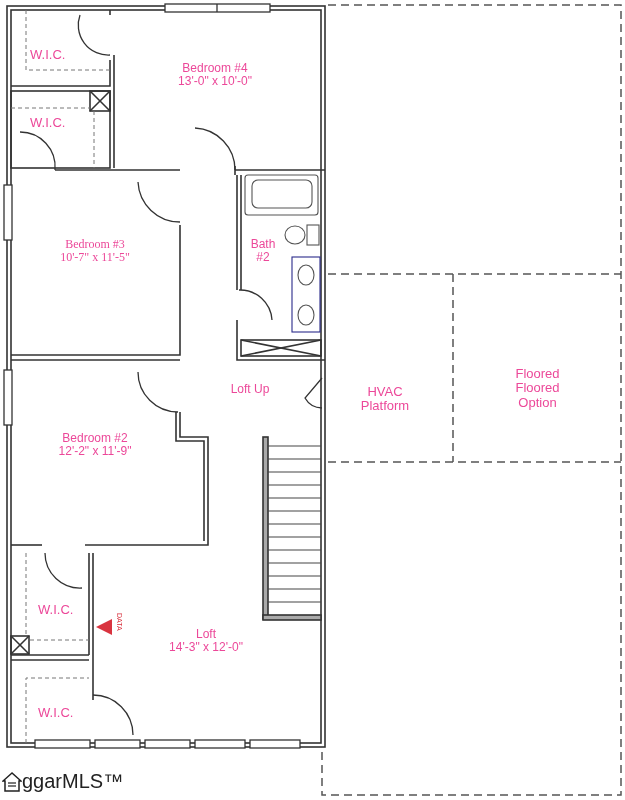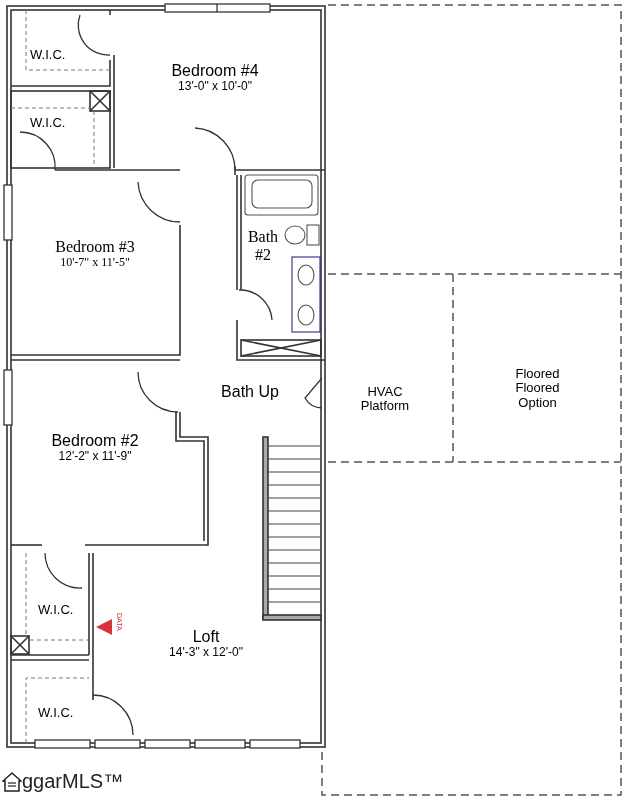--- a/index.html
+++ b/index.html
@@ -1,19 +1,19 @@
 <!DOCTYPE html>
 <html><head>
   <meta charset="utf-8">
   <style>
     html, body { margin: 0; padding: 0; background: #ffffff; }
     body { width: 625px; height: 800px; position: relative; overflow: hidden; font-family: "Liberation Sans", sans-serif; color: #333; }
     svg.plan { position: absolute; left: 0; top: 0; }
-    .lbl { position: absolute; text-align: center; color: #000000; line-height: 1.1; white-space: nowrap; }
-    .room-name { font-size: 16px; }
+    .lbl { position: absolute; text-align: center; color: #ec4899; line-height: 1.1; white-space: nowrap; }
+    .room-name { font-size: 12px; }
     .room-dim { font-size: 12px; }
     .small { font-size: 13px; }
     .logo { position: absolute; left: 2px; top: 770px; font-size: 20px; color: #222; display: flex; align-items: flex-end; }
     .logo .house { width: 20px; height: 22px; }
   </style>
 </head>
 <body>
 
 <svg class="plan" width="625" height="800" viewBox="0 0 625 800">
 
@@ -150,25 +150,25 @@
 </div>
 <div class="lbl" style="left:30px;top:432px;width:130px;">
   <div class="room-name">Bedroom #2</div>
   <div class="room-dim">12'-2" x 11'-9"</div>
 </div>
 <div class="lbl" style="left:141px;top:628px;width:130px;">
   <div class="room-name">Loft</div>
   <div class="room-dim">14'-3" x 12'-0"</div>
 </div>
 
-<div class="lbl room-name" style="left:243px;top:228px;width:40px;font-family:Liberation Serif, serif;">
+<div class="lbl room-name" style="left:243px;top:238px;width:40px;">
   <div>Bath</div>
   <div>#2</div>
 </div>
-<div class="lbl room-name" style="left:215px;top:383px;width:70px;">Bath Up</div>
+<div class="lbl room-name" style="left:215px;top:383px;width:70px;">Loft Up</div>
 
 <div class="lbl small" style="left:350px;top:385px;width:70px;">
   <div>HVAC</div>
   <div>Platform</div>
 </div>
 <div class="lbl small" style="left:500px;top:367px;width:75px;">
   <div>Floored</div>
   <div>Floored</div>
   <div>Option</div>
 </div>

